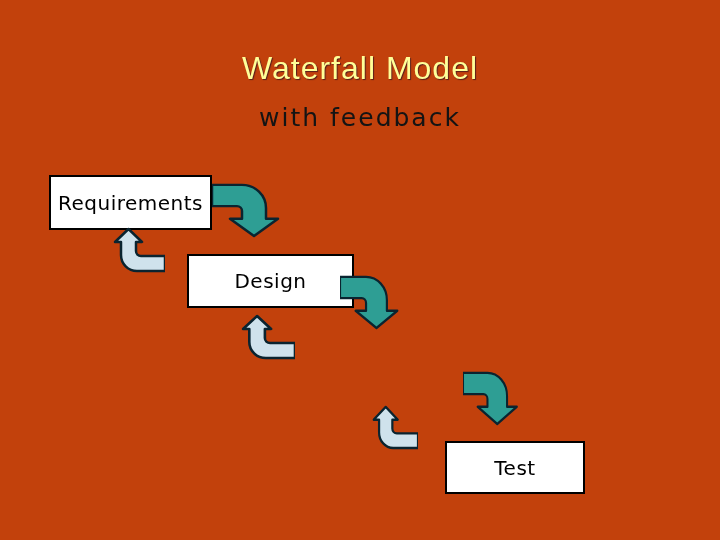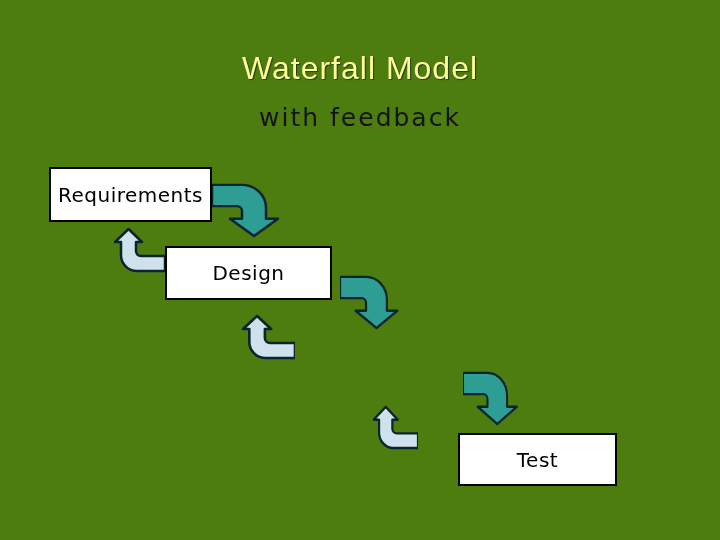--- a/index.html
+++ b/index.html
@@ -1,19 +1,19 @@
 <!DOCTYPE html>
 <html><head>
 <meta charset="utf-8">
 <style>
   html,body{margin:0;padding:0;}
   .slide{
     position:relative;
     width:720px;height:540px;
-    background:#4d7c0f;
+    background:#c2410c;
     overflow:hidden;
     font-family:"Liberation Sans",sans-serif;
   }
   .title{
     position:absolute;left:0;top:50px;width:720px;margin:0;
     text-align:center;
     font-size:32px;font-weight:400;
     color:#FFFF99;
     text-shadow:1px 1px 1px rgba(0,0,40,.55);
     letter-spacing:1px;
@@ -25,32 +25,33 @@
     color:#141414;
     letter-spacing:2px;
     font-family:"DejaVu Sans",sans-serif;
   }
   .stage-box{
     position:absolute;
     background:#FFFFFF;
     border:2px solid #000000;
     display:flex;align-items:center;justify-content:center;
     box-sizing:border-box;
+    margin-top:8px;
   }
   .stage-label{
     color:#000000;
     font-size:20px;
     letter-spacing:0.5px;
     font-family:"DejaVu Sans",sans-serif;
     white-space:nowrap;
   }
   .box-requirements{left:49px;top:167px;width:163px;height:55px;}
-  .box-design{left:165px;top:246px;width:167px;height:54px;}
+  .box-design{left:187px;top:246px;width:167px;height:54px;}
   .box-implementation{left:300px;top:344px;width:162px;height:51px;}
-  .box-test{left:458px;top:433px;width:159px;height:53px;}
+  .box-test{left:445px;top:433px;width:140px;height:53px;}
 
   .arrow{position:absolute;}
   .arrow path{stroke:#0A2430;stroke-width:2.5;stroke-linejoin:round;}
   .fa1{left:212px;top:180px;}
   .fa2{left:340px;top:272px;}
   .fa3{left:463px;top:368px;}
   .fb1{left:113px;top:227px;}
   .fb2{left:241px;top:314px;}
   .fb3{left:372px;top:405px;}
 </style>

